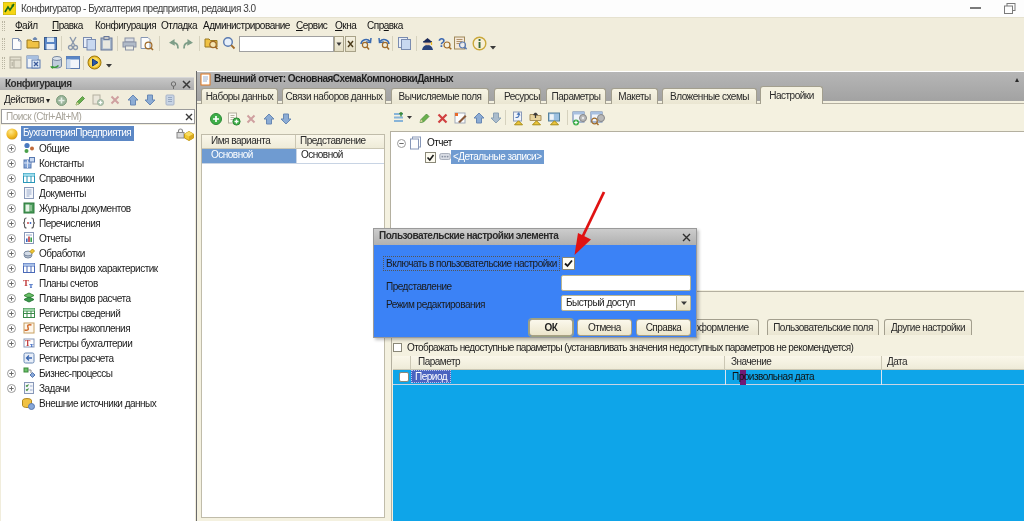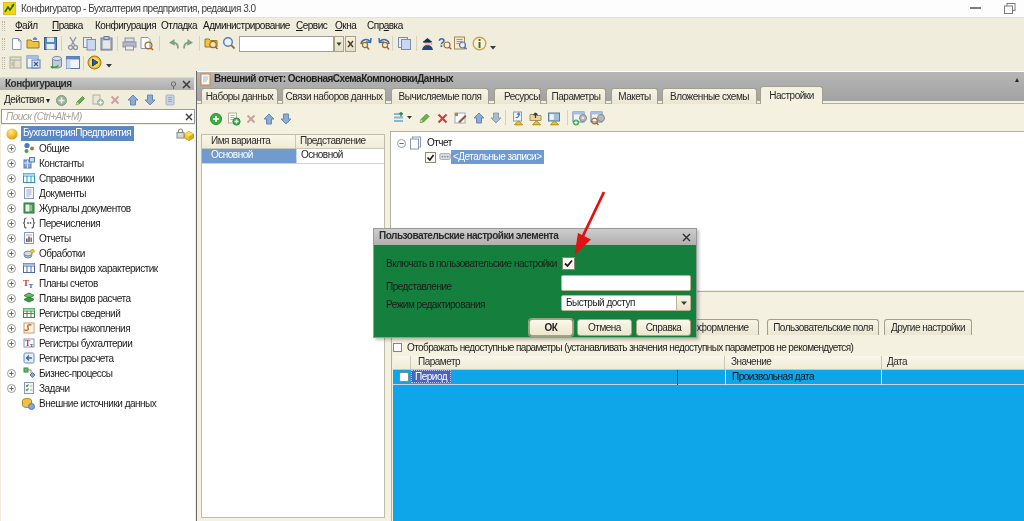--- a/index.html
+++ b/index.html
@@ -236,21 +236,21 @@
         </svg>
       <svg class="abs" style="left:144px;top:22px" width="12" height="12" viewBox="0 0 12 12">
           <path d="M6 11 L11 6 H8.5 V1 H3.5 V6 H1 Z" fill="#8cacd4" stroke="#6888b4"></path>
         </svg>
       <svg class="abs" style="left:164px;top:22px" width="12" height="12" viewBox="0 0 12 12">
           <rect x="2" y="1" width="8" height="10" rx="1" fill="#c8d4e4" stroke="#a8b4c8"></rect>
           <path d="M4 3.5 h4 M4 5.5 h4 M4 7.5 h4" stroke="#98a8c0"></path>
         </svg>
     </div>
     <div class="abs" style="left:1px;top:37px;width:194px;height:15px;background:#fff;border:1px solid #9a9a9a;">
-      <div class="abs" style="left:4px;top:1px;color:#a8a49a;font-style:italic;">Поиск (Ctrl+Alt+M)</div>
+      <div class="abs" style="left:4px;top:1px;color:#a8a49a;">Поиск (Ctrl+Alt+M)</div>
       <svg class="abs" style="left:183px;top:3px" width="8" height="8" viewBox="0 0 8 8">
           <path d="M1 1 L7 7 M7 1 L1 7" stroke="#3a3a3a" stroke-width="1.4"></path>
         </svg>
     </div>
     <div class="abs" style="left:1px;top:53px;width:194px;height:396px;background:#fff;" id="cfgtree">
       <div class="trow" style="top:1px;">
         <svg class="abs" style="left:5px;top:2px" width="12" height="12" viewBox="0 0 12 12">
             <defs>
               <radialGradient id="ball" cx="0.4" cy="0.3" r="0.8">
                 <stop offset="0" stop-color="#ffe88a"></stop>
@@ -627,32 +627,32 @@
       </div>
       <div class="abs" style="left:8px;top:52px;width:9px;height:9px;background:#fff;border:1px solid #8a8878;"></div>
       <div class="abs" style="left:22px;top:51px;color:#1a1a1a;white-space:nowrap;letter-spacing:-0.6px;">Отображать недоступные параметры (устанавливать значения недоступных параметров не рекомендуется)</div>
       <div class="abs" style="left:8px;top:65px;width:632px;height:165px;background:#0ea5e9;">
         <div class="abs gridhead" style="left:0;top:0;width:18px;height:14px;"></div>
         <div class="abs gridhead" style="left:18px;top:0;width:314px;height:14px;"><span style="margin-left:7px">Параметр</span></div>
         <div class="abs gridhead" style="left:332px;top:0;width:157px;height:14px;"><span style="margin-left:6px">Значение</span></div>
         <div class="abs gridhead" style="left:489px;top:0;width:143px;height:14px;border-right:none;"><span style="margin-left:5px">Дата</span></div>
         <div class="abs" style="left:0;top:14px;width:632px;height:15px;border-bottom:1px solid #c8d4e4;">
           <div class="abs" style="left:6px;top:2px;width:10px;height:10px;background:#fff;border:1px solid #8a8878;border-radius:2px;"></div>
-          <div class="abs" style="left:18px;top:0;width:267px;height:15px;border-right:1px solid #701a75;">
+          <div class="abs" style="left:18px;top:0;width:335px;height:15px;border-right:6px solid #701a75;">
               <span class="abs" style="left:1px;top:1px;background:#4a63c0;color:#fff;padding:0 3px;border:1px dotted #b8c4ee;margin:-1px;">Период</span>
             </div>
           <div class="abs" style="left:332px;top:0;width:157px;height:15px;border-right:1px solid #dce4f0;border-left:1px solid #dce4f0;">
               <span class="abs" style="left:6px;top:1px;color:#111;">Произвольная дата</span>
             </div>
         </div>
       </div>
     </div>
   </div>
 
-  <div class="abs" style="left:373px;top:228px;width:324px;height:110px;background:#15803d;border:1px solid #9a9a9a;box-shadow:2px 2px 3px rgba(0,0,0,0.25);" id="dialog">
+  <div class="abs" style="left:373px;top:228px;width:324px;height:110px;background:#3b82f6;border:1px solid #9a9a9a;box-shadow:2px 2px 3px rgba(0,0,0,0.25);" id="dialog">
     <div class="abs" style="left:0;top:0;width:322px;height:16px;background:linear-gradient(#cccccc,#b0b0b0);">
       <div class="abs" style="left:5px;top:1px;font-weight:bold;color:#2a2a2a;">Пользовательские настройки элемента</div>
       <svg class="abs" style="left:308px;top:4px" width="9" height="9" viewBox="0 0 9 9">
           <path d="M1 1 L8 8 M8 1 L1 8" stroke="#2f2f2f" stroke-width="1.4"></path>
         </svg>
     </div>
     <div class="abs" style="left:9px;top:27px;border:1px dotted #555;padding:1px 2px;color:#1a1a1a;">Включать в пользовательские настройки</div>
     <div class="abs" style="left:188px;top:28px;width:13px;height:13px;background:#fffef4;border:1px solid #8a8878;">
       <svg width="11" height="11" viewBox="0 0 11 11">
           <path d="M2 5.5 L4.5 8 L9 2.5" stroke="#1a1a1a" stroke-width="1.8" fill="none"></path>

